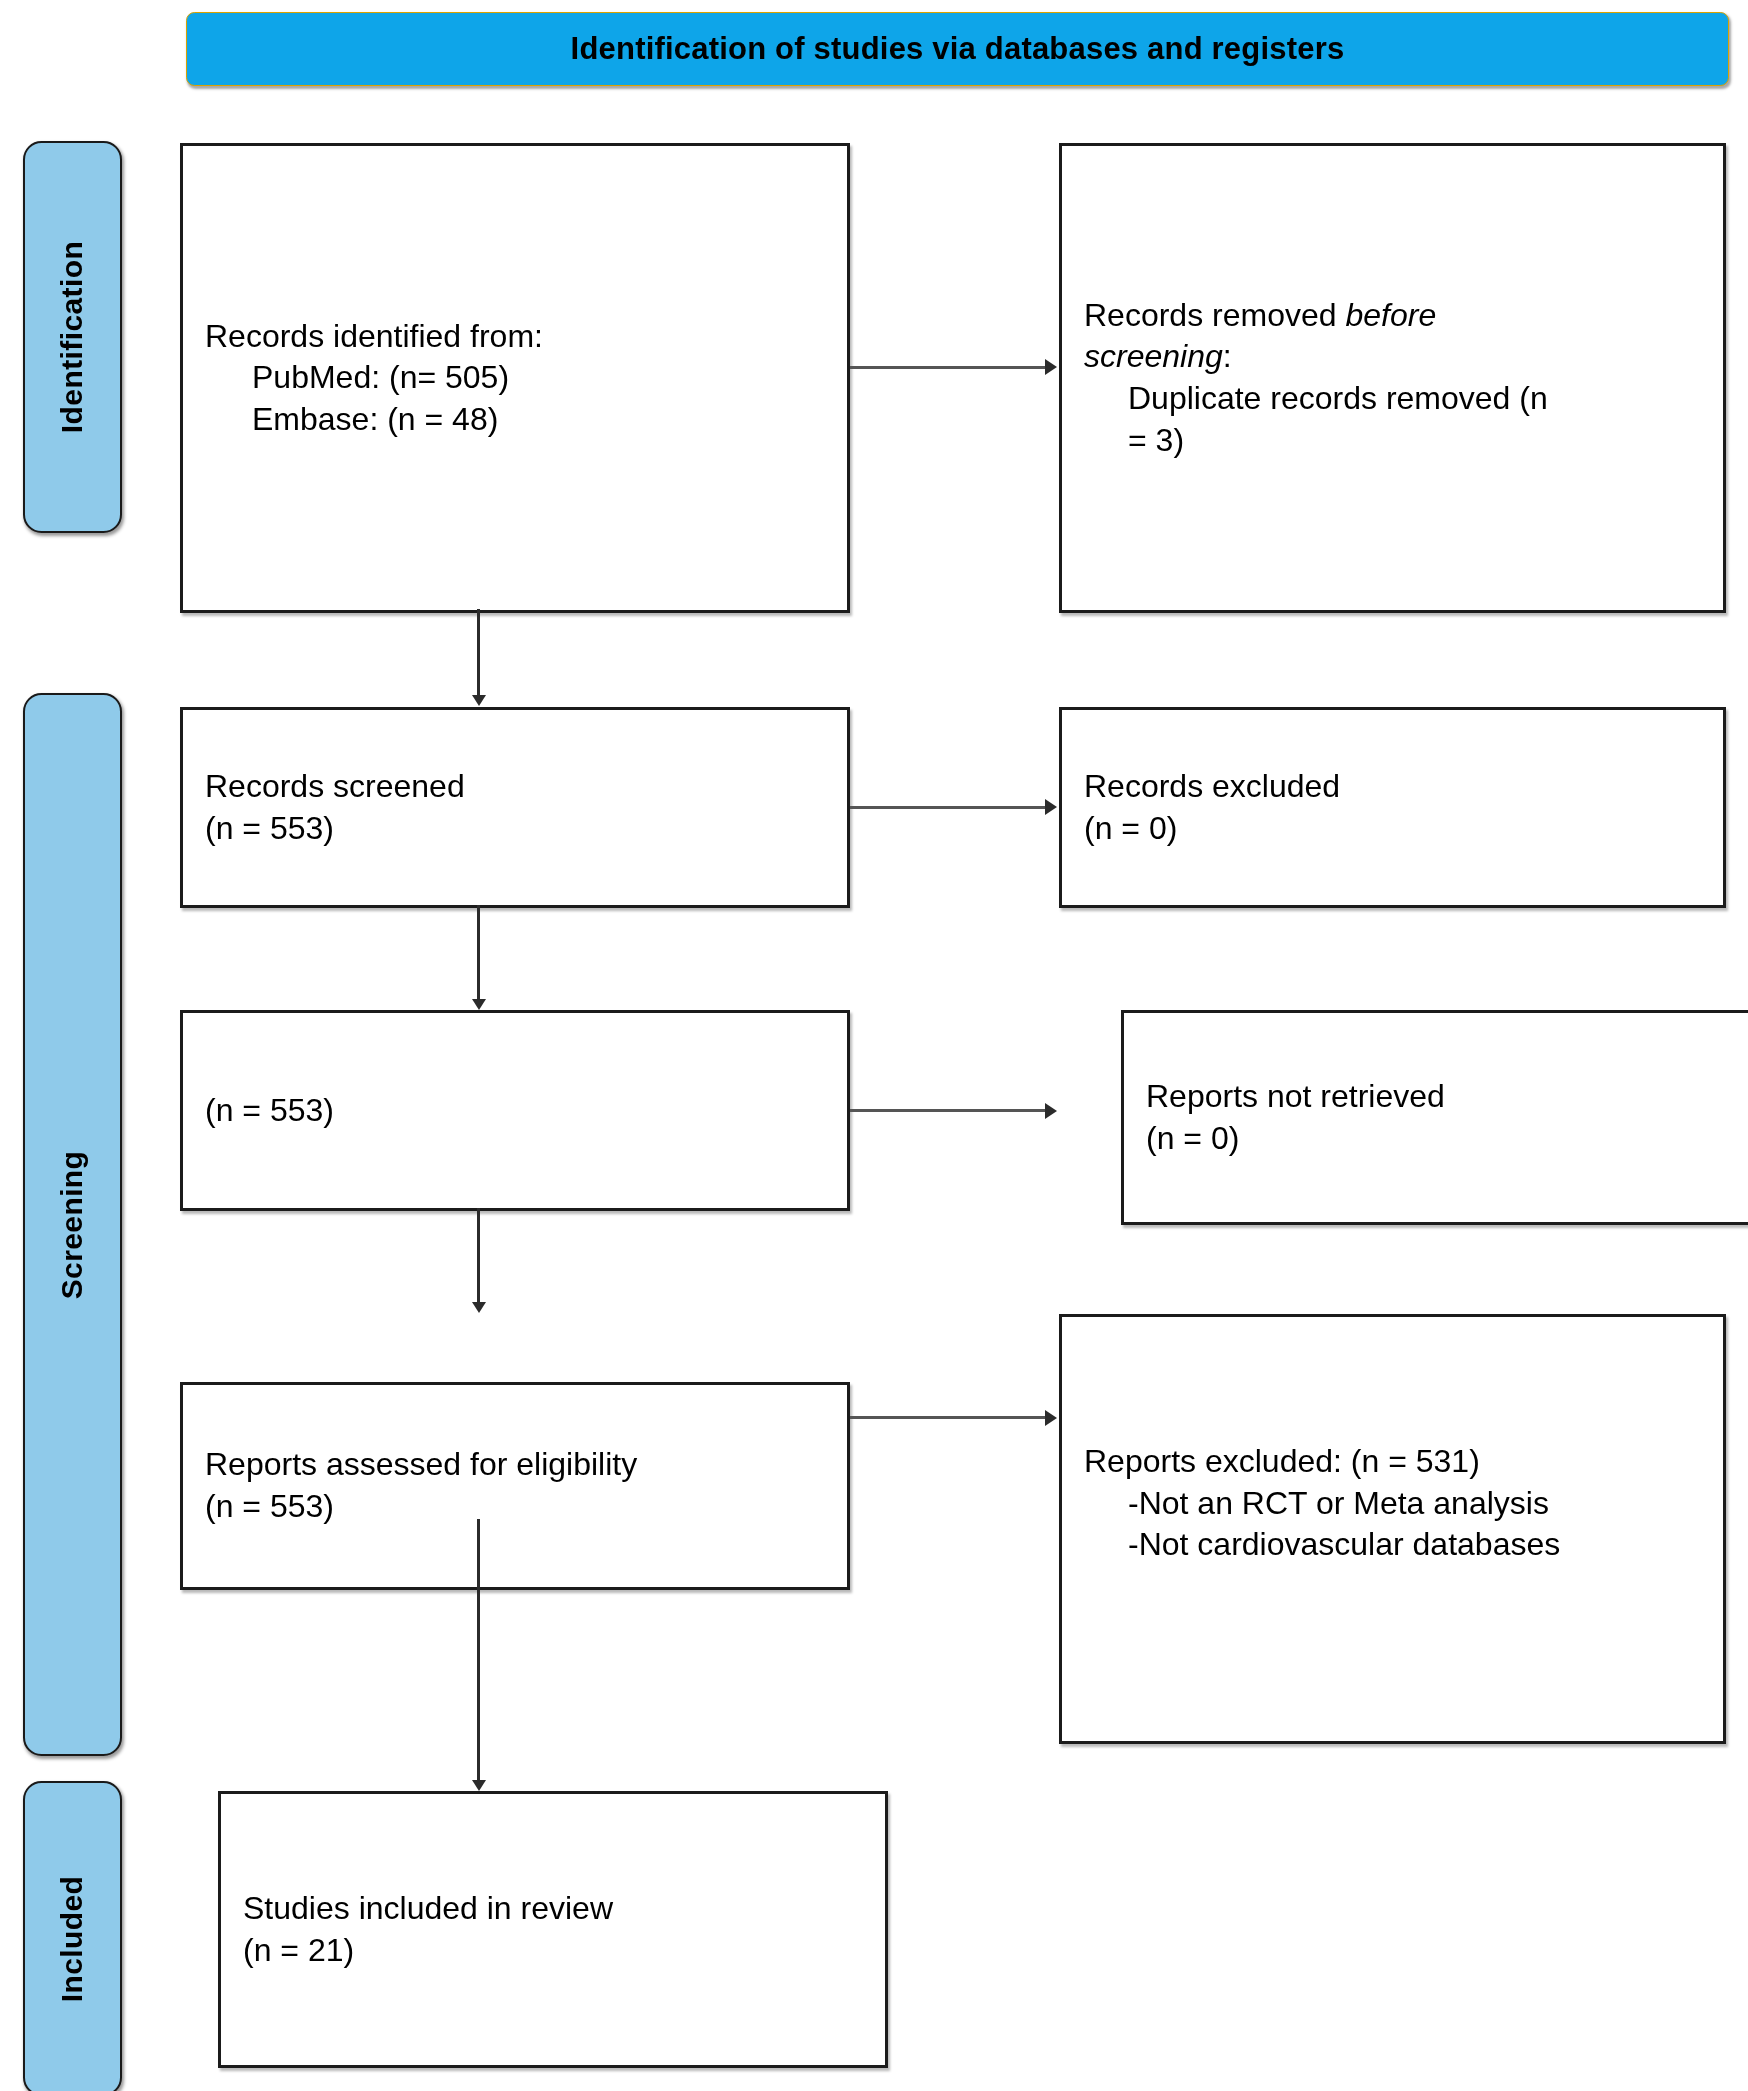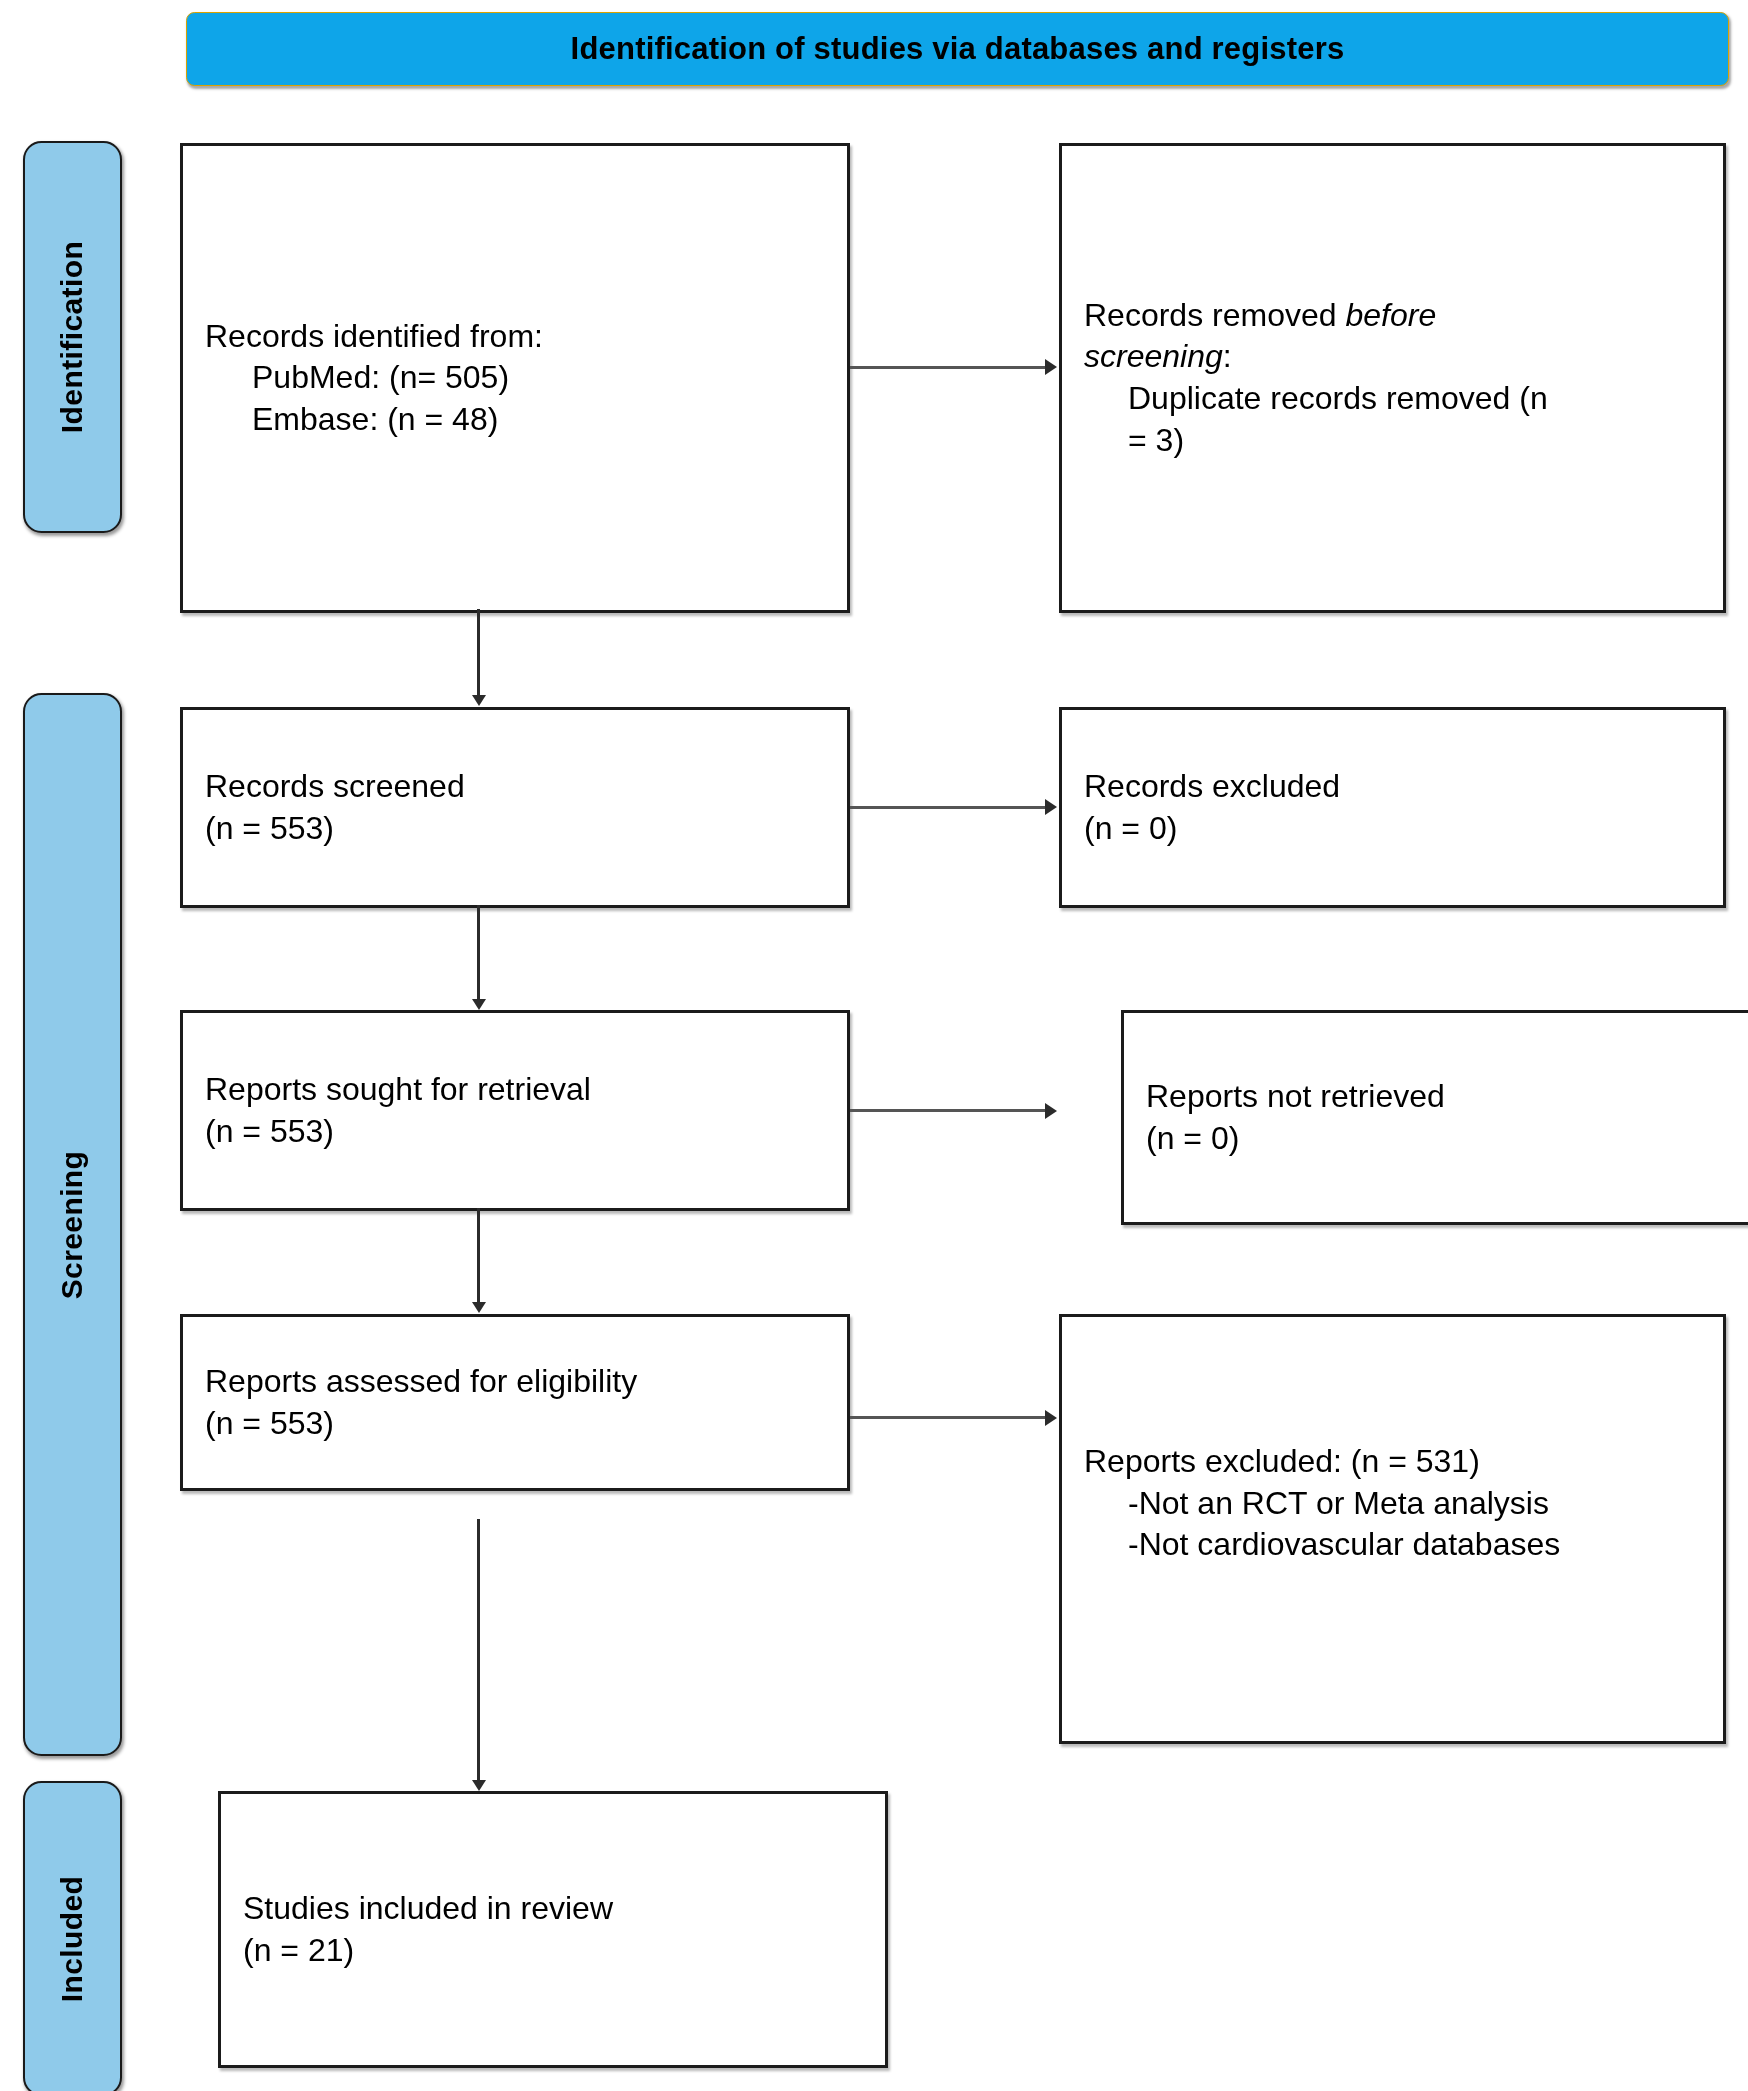--- a/index.html
+++ b/index.html
@@ -82,21 +82,21 @@
     color: #000000;
   }
   .fbox .line.indent  { padding-left: 47px; }
   .fbox .line.indent2 { padding-left: 44px; }
   .fbox .line em { font-style: italic; }
 
   
   #box-identified  { left: 180px;  top: 143px;  width: 670px;  height: 470px; }
   #box-screened    { left: 180px;  top: 707px;  width: 670px;  height: 201px; }
   #box-sought      { left: 180px;  top: 1010px; width: 670px;  height: 201px; }
-  #box-assessed    { left: 180px;  top: 1314px; width: 670px;  height: 177px; }
+  #box-assessed    { left: 180px;  top: 1382px; width: 670px;  height: 208px; }
   #box-included    { left: 180px;  top: 1791px; width: 670px;  height: 277px; margin-left: 38px; }
 
   
   #box-removed     { left: 1059px; top: 143px;  width: 667px;  height: 470px; }
   #box-excluded-r  { left: 1059px; top: 707px;  width: 667px;  height: 201px; }
   #box-notretr     { left: 1121px; top: 1010px; width: 667px;  height: 215px; justify-content: center; }
   #box-excluded-rep{ left: 1059px; top: 1314px; width: 667px;  height: 430px; }
 
   
   #box-excluded-rep { justify-content: flex-start; padding-top: 124px; }
@@ -163,21 +163,20 @@
     <div class="line">Records screened</div>
     <div class="line">(n = 553)</div>
   </div>
 
   <div class="fbox" id="box-excluded-r">
     <div class="line">Records excluded</div>
     <div class="line">(n = 0)</div>
   </div>
 
   <div class="fbox" id="box-sought">
-    <div class="line">Reports sought for retrieval</div>
     <div class="line">(n = 553)</div>
   </div>
 
   <div class="fbox" id="box-notretr">
     <div class="line">Reports not retrieved</div>
     <div class="line">(n = 0)</div>
   </div>
 
   <div class="fbox" id="box-assessed">
     <div class="line">Reports assessed for eligibility</div>

